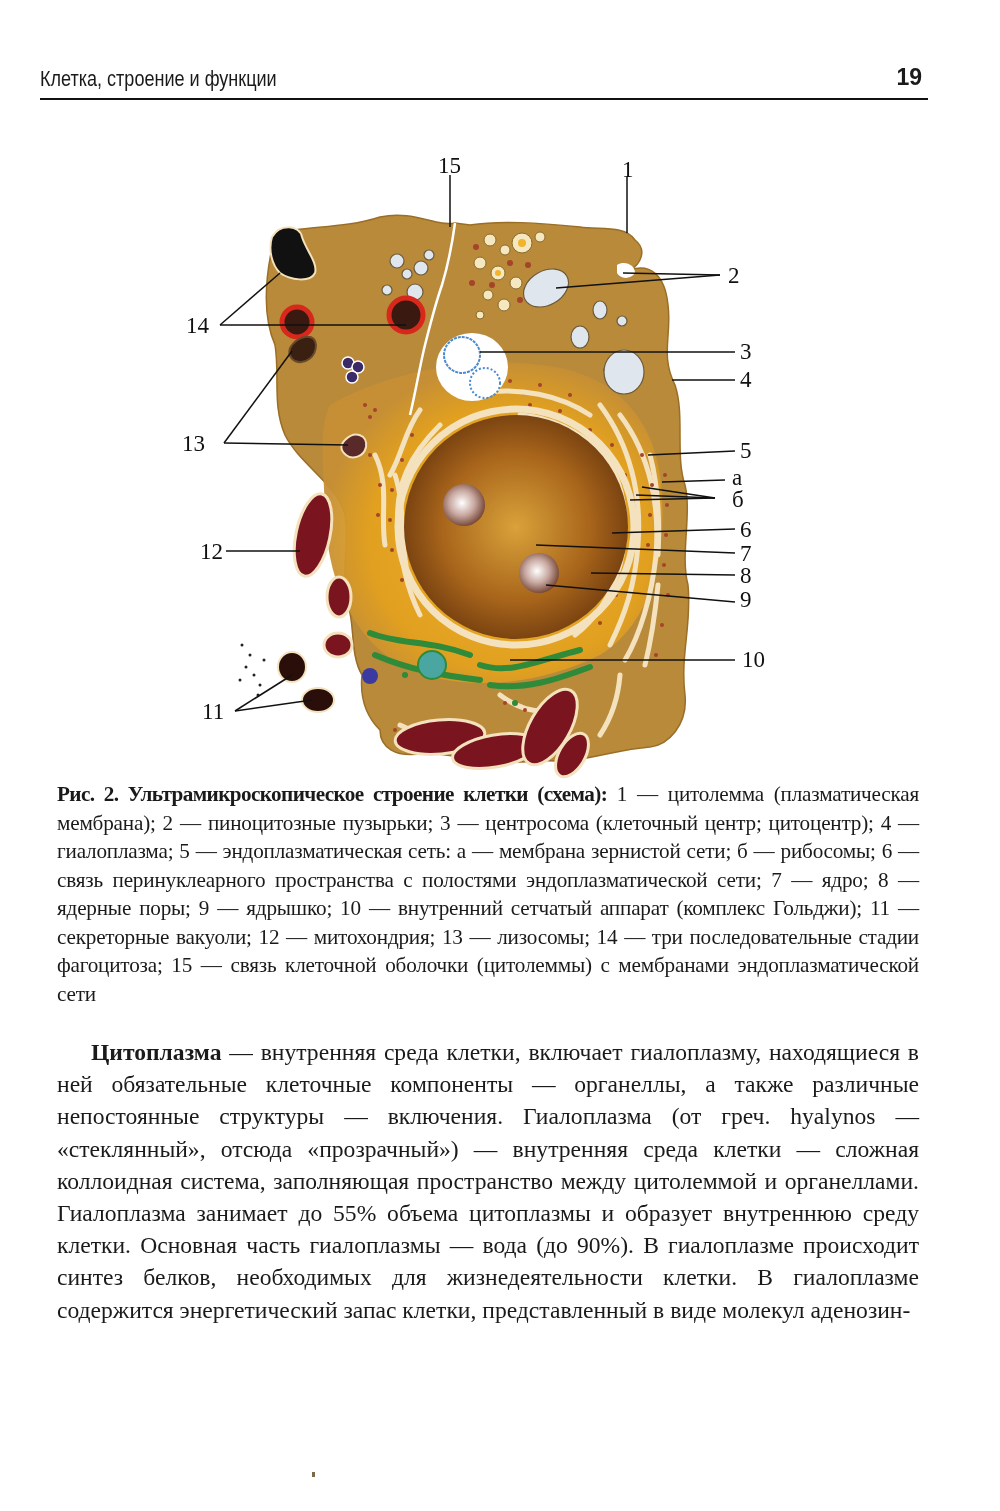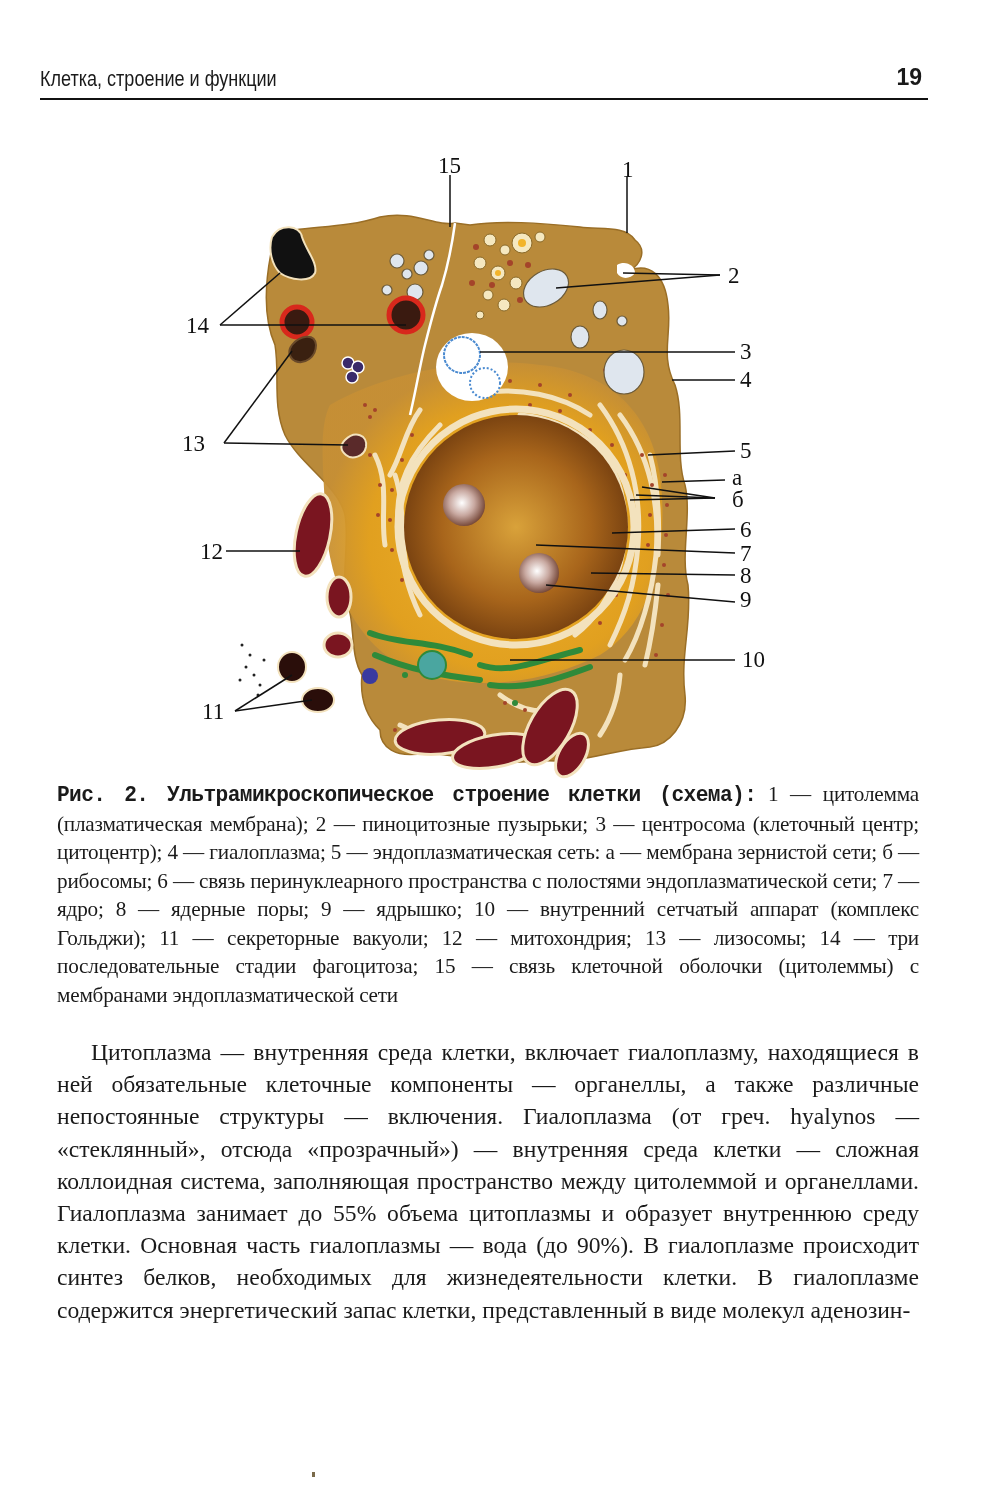--- a/index.html
+++ b/index.html
@@ -9,25 +9,25 @@
                   border-bottom:2.5px solid #111; }
   .running-head .title { position:absolute; left:0; top:4px; font-family:"Liberation Sans", sans-serif;
                          font-size:22px; transform:scaleX(0.82); transform-origin:left top; letter-spacing:0; }
   .running-head .page { position:absolute; right:6px; top:2px; font-family:Liberation Sans, sans-serif;
                         font-size:23px; font-weight:bold; }
   .figure { position:absolute; left:180px; top:120px; width:600px; height:640px;margin-top:35px; }
   .figure svg { width:600px; height:640px; display:block; }
   .lbl { font-family:"Liberation Serif", serif; font-size:23px; fill:#111; }
   .caption { position:absolute; left:57px; top:780px; width:862px; font-size:21.2px; line-height:28.5px;
              text-align:justify; letter-spacing:-0.2px; }
-  .caption .fig-title { font-weight:bold; letter-spacing:-0.6px;font-family:Liberation Mono, monospace; }
+  .caption .fig-title { font-weight:bold; letter-spacing:-0.6px; }
   .body-text { position:absolute; left:57px; top:1036px; width:862px; font-size:23.6px; line-height:32.2px;
                text-align:justify; }
   .body-text p { margin:0; text-indent:34px; }
-  .body-text .term { font-weight:normal; }
+  .body-text .term { font-weight:bold; }
   .body-text .it { }
   .speck { position:absolute; left:312px; top:1472px; width:3px; height:5px; background:#7a6a4a; }
 </style>
 </head>
 <body>
 
 <div class="running-head">
   <span class="title">Клетка, строение и функции</span>
   <span class="page">19</span>
 </div>

